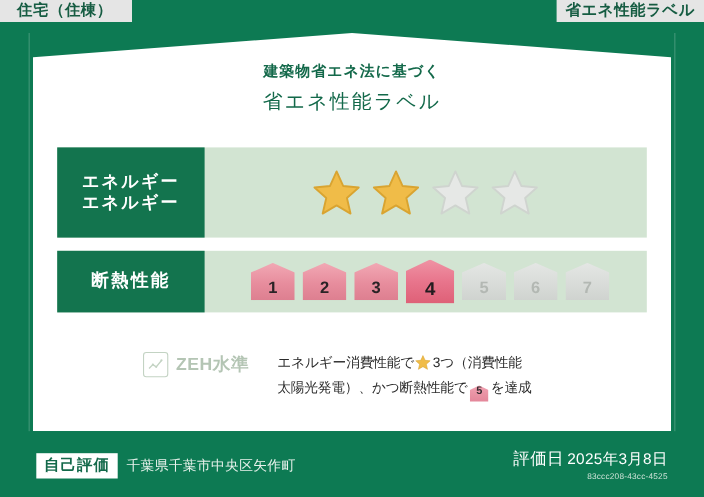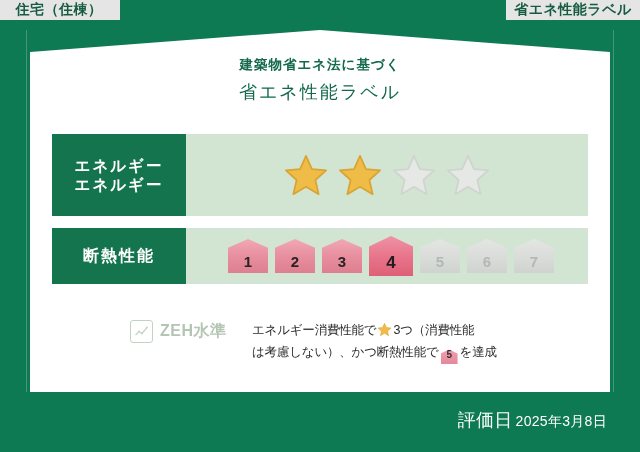--- a/index.html
+++ b/index.html
@@ -246,21 +246,21 @@
     letter-spacing: 0.3px;
   }
   #footer-right {
     position: absolute;
     right: 33px;
     top: 8px;
     text-align: right;
     color: #ffffff;
   }
   #eval-date { font-size: 14px; letter-spacing: 0.3px; }
-  #eval-date .date-label { font-size: 18px; margin-right: 3px; }
+  #eval-date .date-label { font-size: 15px; margin-right: 3px; }
   #eval-id {
     font-size: 7.5px;
     color: #cfe3d8;
     letter-spacing: 0.2px;
     margin-top: 1px;
   }
 </style>
 </head>
 <body>
 
@@ -324,25 +324,30 @@
           <circle cx="8" cy="8.5" r="1" fill="#c3d3c3"></circle>
           <circle cx="12.8" cy="2.6" r="1" fill="#c3d3c3"></circle>
         </svg>
       </span>
       <span id="zeh-text">ZEH水準</span>
     </div>
     <div id="zeh-desc">
       <span>エネルギー消費性能で</span><svg class="inline-star" width="15" height="15" viewBox="0 0 24 24" aria-hidden="true">
           <polygon points="12,2 15.1,8.9 22.5,9.6 16.9,14.6 18.6,22 12,18.1 5.4,22 7.1,14.6 1.5,9.6 8.9,8.9" fill="#f0bc48" stroke="#d8a32f" stroke-width="0.8"></polygon>
         </svg><span>3つ（消費性能</span><br>
-      <span>は考慮しない）、かつ断熱性能で</span><span class="inline-grade">5</span><span>を達成</span>
+      <span>太陽光発電）、かつ断熱性能で</span><span class="inline-grade">5</span><span>を達成</span>
     </div>
   </div>
 
   <div id="footer">
+    <div id="footer-left">
+      <span id="self-eval-badge">自己評価</span>
+      <span id="address">千葉県千葉市中央区矢作町</span>
+    </div>
     <div id="footer-right">
       <div id="eval-date">
         <span class="date-label">評価日</span><span>2025年3月8日</span>
       </div>
+      <div id="eval-id">83ccc208-43cc-4525</div>
     </div>
   </div>
 
 </div>
 
 </body></html>

